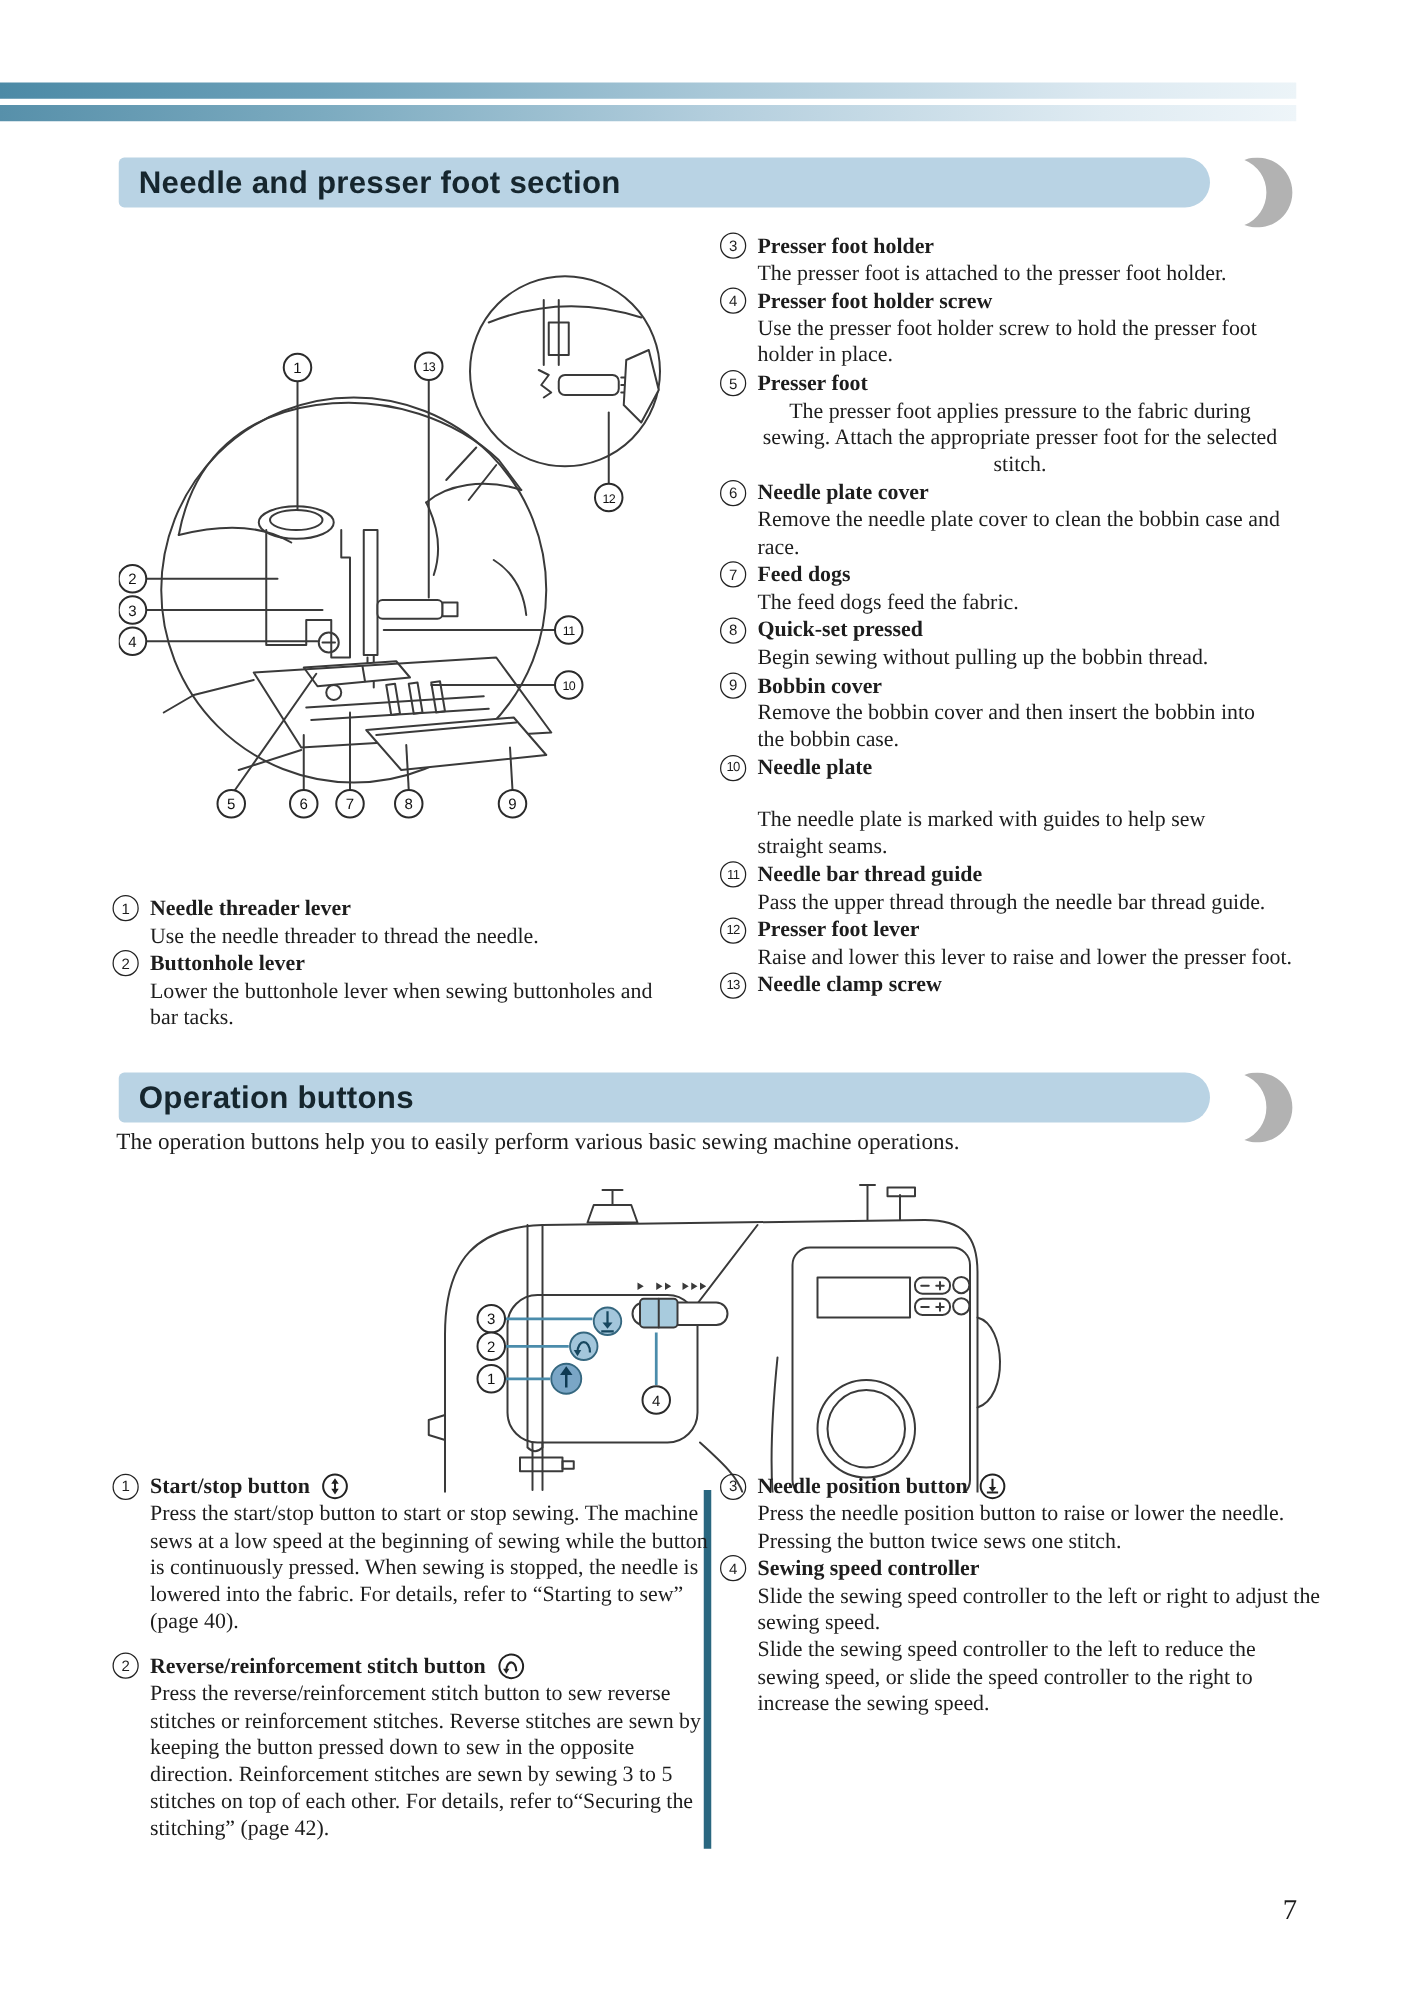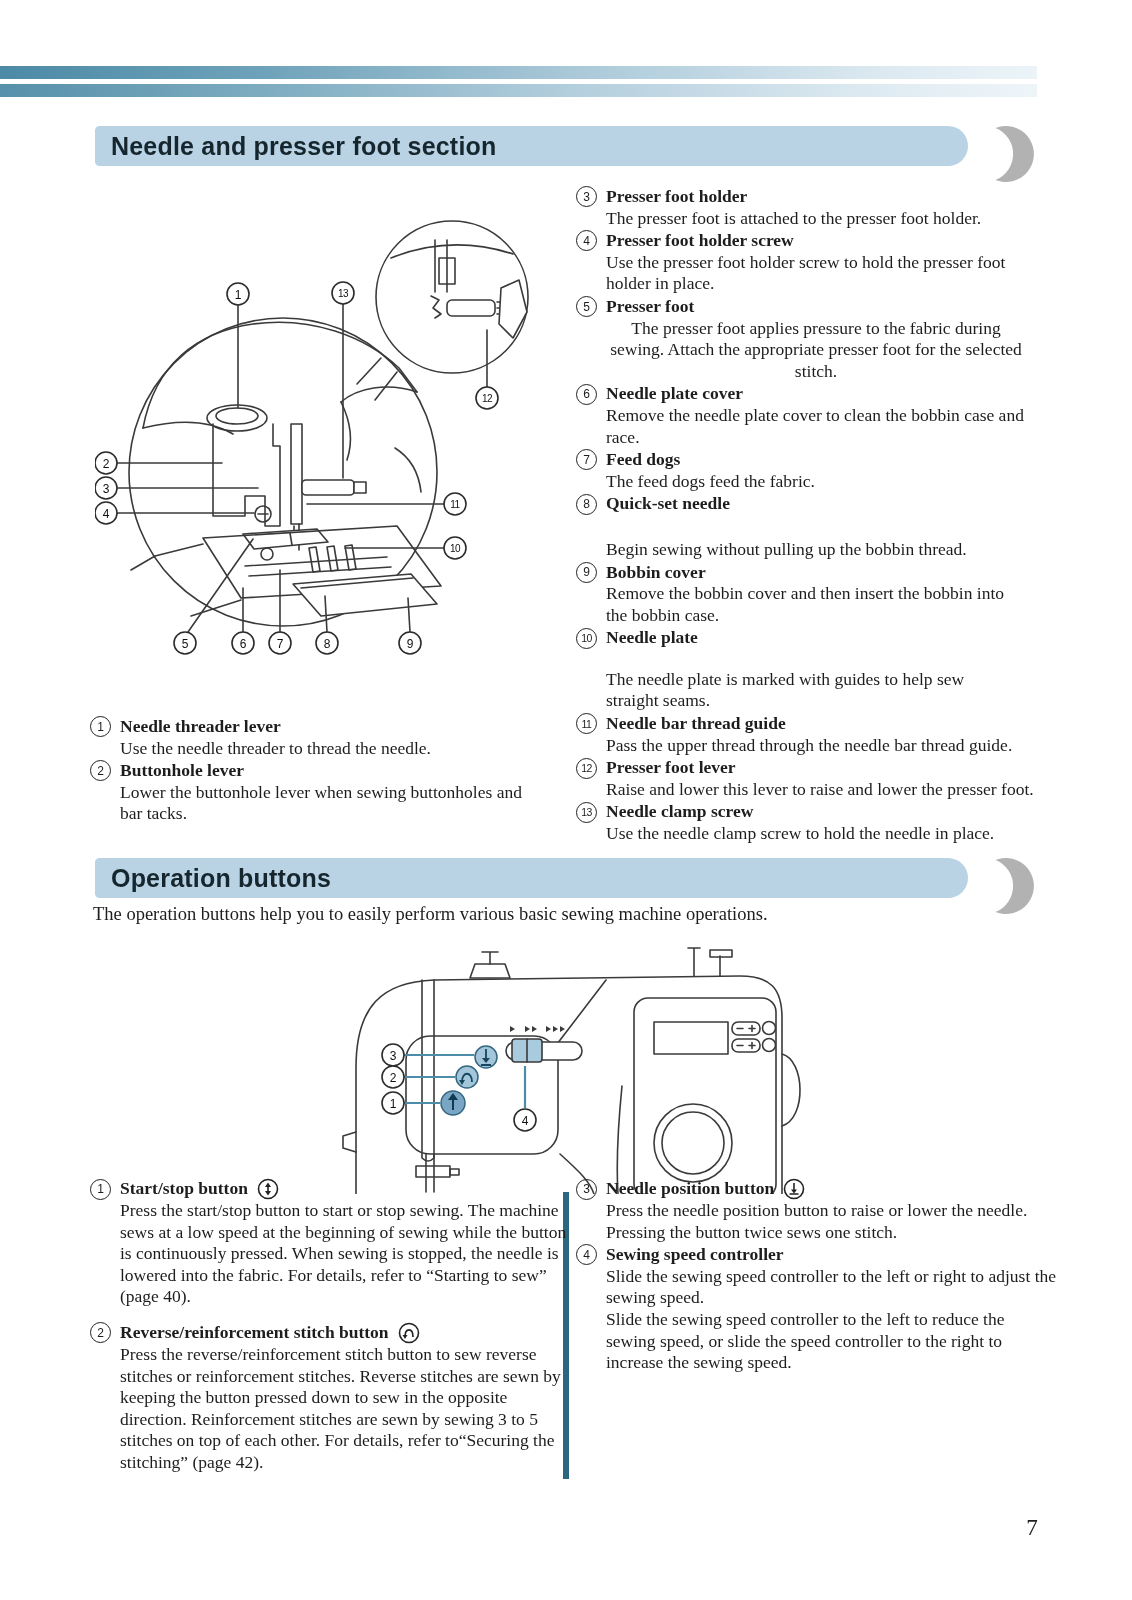--- a/index.html
+++ b/index.html
@@ -188,23 +188,23 @@
   <div class="item">
     <div class="head">
         <span class="cnum">7</span>
         <span class="nm">Feed dogs</span>
       </div>
     <p style="max-width:445px;">The feed dogs feed the fabric.</p>
   </div>
   <div class="item">
     <div class="head">
         <span class="cnum">8</span>
-        <span class="nm">Quick-set needle</span>
-      </div>
-    <p style="max-width:445px;margin-top:24px;">Begin sewing without pulling up the bobbin thread.</p>
+        <span class="nm">Quick-set pressed</span>
+      </div>
+    <p style="max-width:445px;">Begin sewing without pulling up the bobbin thread.</p>
   </div>
   <div class="item">
     <div class="head">
         <span class="cnum">9</span>
         <span class="nm">Bobbin cover</span>
       </div>
     <p style="max-width:420px;">Remove the bobbin cover and then insert the bobbin into the bobbin case.</p>
   </div>
   <div class="item">
     <div class="head">
@@ -225,21 +225,20 @@
         <span class="cnum w2">12</span>
         <span class="nm">Presser foot lever</span>
       </div>
     <p style="max-width:440px;">Raise and lower this lever to raise and lower the presser foot.</p>
   </div>
   <div class="item">
     <div class="head">
         <span class="cnum w2">13</span>
         <span class="nm">Needle clamp screw</span>
       </div>
-    <p style="max-width:445px;">Use the needle clamp screw to hold the needle in place.</p>
   </div>
 </div>
 
 <div class="col" style="left:90px;top:716px;width:500px;">
   <div class="item">
     <div class="head">
         <span class="cnum">1</span>
         <span class="nm">Needle threader lever</span>
       </div>
     <p style="max-width:450px;">Use the needle threader to thread the needle.</p>

